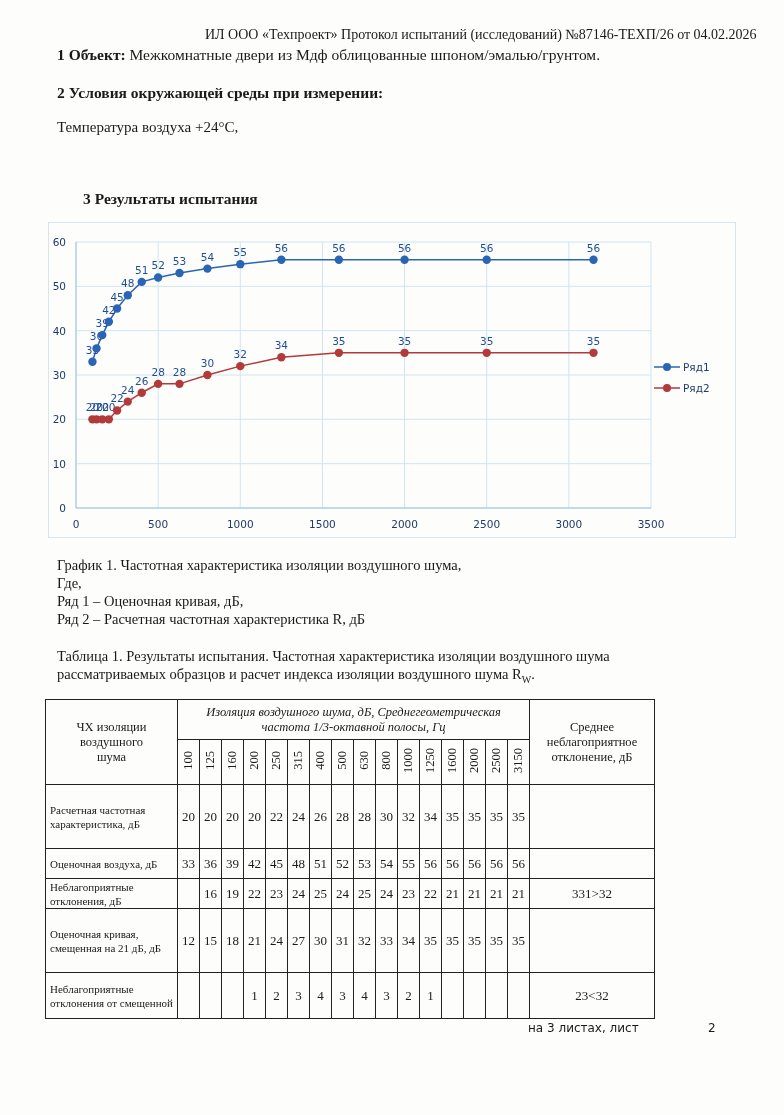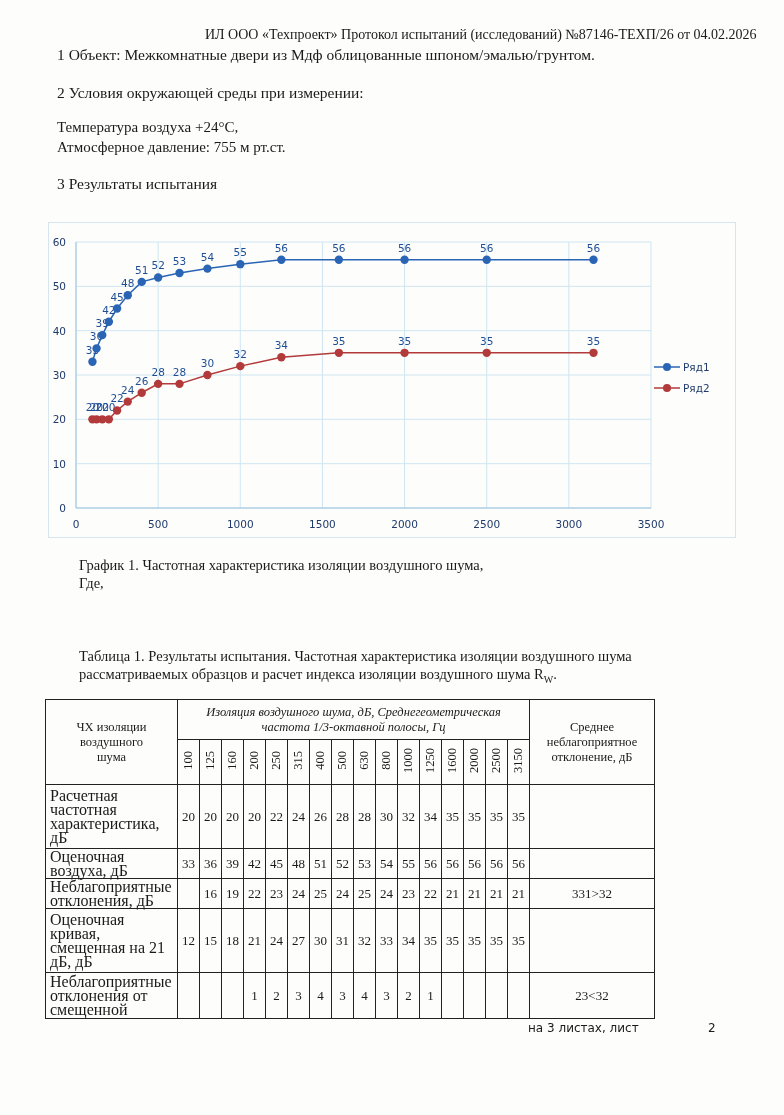--- a/index.html
+++ b/index.html
@@ -4,65 +4,64 @@
   <style>
     html, body { margin: 0; padding: 0; background: #ffffff; }
     body {
       width: 784px; height: 1115px; position: relative; overflow: hidden;
       font-family: "Liberation Serif", "DejaVu Serif", serif; color: #1a1a1a;
       background: #fdfdfb;
     }
     .abs { position: absolute; }
     .header-line { left: 205px; top: 27px; font-size: 14px; white-space: nowrap; text-align: right; }
     .section { left: 57px; font-size: 15.5px; white-space: nowrap; }
-    .bold { font-weight: normal; text-align: center; }
+    .bold { font-weight: bold; text-align: center; }
     .para { left: 57px; font-size: 15px; line-height: 19.5px; white-space: nowrap; }
 
     
     .chart-frame {
       left: 48px; top: 222px; width: 688px; height: 316px;
       border: 1px solid #d7e6ee; box-sizing: border-box;
     }
     svg.chart { position: absolute; left: 0; top: 0; }
     .tick { font-family: "DejaVu Sans", sans-serif; font-size: 10.5px; fill: #1f3a6b; }
     .dlabel { font-family: "DejaVu Sans", sans-serif; font-size: 10.5px; fill: #1f4e96; }
     .legend-text { font-family: "DejaVu Sans", sans-serif; font-size: 10.5px; fill: #1f3a6b; }
 
-    .caption { left: 57px; font-size: 14.5px; line-height: 18px; white-space: nowrap; margin-left: 22px; }
+    .caption { left: 57px; font-size: 14.5px; line-height: 18px; white-space: nowrap; }
 
     
     table.results {
       position: absolute; left: 45px; top: 699px;
       border-collapse: collapse; font-size: 13px; table-layout: fixed;
     }
     table.results td, table.results th {
       border: 1px solid #222; padding: 0; text-align: center; vertical-align: middle;
       font-weight: normal;
     }
-    table.results .rowhead { text-align: left; padding-left: 4px; line-height: 14px; font-size: 16px; }
+    table.results .rowhead { text-align: left; padding-left: 4px; line-height: 14px; font-size: 11px; }
     .vert { writing-mode: vertical-rl; transform: rotate(180deg); font-size: 12.5px; display: inline-block; }
     .footer { left: 528px; top: 1021px; font-family: "DejaVu Sans", sans-serif; font-size: 12px; white-space: nowrap; }
     .footer-num { left: 708px; top: 1021px; font-family: "DejaVu Sans", sans-serif; font-size: 12px; }
   </style>
 </head>
 <body>
 
 <div class="abs header-line">ИЛ ООО «Техпроект» Протокол испытаний (исследований)  №87146-ТЕХП/26 от  04.02.2026</div>
 
 <div class="abs section" style="top:46px;">
   <span class="bold">1 Объект:</span><span> Межкомнатные двери из Мдф облицованные шпоном/эмалью/грунтом.</span>
 </div>
 
 <div class="abs section bold" style="top:84px;">2 Условия окружающей среды при измерении:</div>
 <div class="abs para" style="top:118px;">
   <div>Температура воздуха +24°С,</div>
-  <div>Атмосферное давление: 755 м рт.ст.</div>
 </div>
 
-<div class="abs section bold" style="top:175px;">3 Результаты испытания</div>
+<div class="abs section bold" style="top:190px;margin-left:26px;">3 Результаты испытания</div>
 
 <div class="abs chart-frame"></div>
 <svg class="chart" width="784" height="560">
   <g id="grid-layer">
       <line x1="76" x2="651" y1="508" y2="508" stroke="#cfe6f2" stroke-width="1"></line>
       <line x1="76" x2="651" y1="463.6666666666667" y2="463.6666666666667" stroke="#cfe6f2" stroke-width="1"></line>
       <line x1="76" x2="651" y1="419.33333333333337" y2="419.33333333333337" stroke="#cfe6f2" stroke-width="1"></line>
       <line x1="76" x2="651" y1="375" y2="375" stroke="#cfe6f2" stroke-width="1"></line>
       <line x1="76" x2="651" y1="330.6666666666667" y2="330.6666666666667" stroke="#cfe6f2" stroke-width="1"></line>
       <line x1="76" x2="651" y1="286.3333333333333" y2="286.3333333333333" stroke="#cfe6f2" stroke-width="1"></line>
@@ -177,20 +176,22 @@
         <line x1="654" x2="680" y1="388" y2="388" stroke="#b23a3a" stroke-width="1.5"></line>
         <circle cx="667" cy="388" r="4" fill="#b23a3a"></circle>
         <text x="683" y="392" class="legend-text">Ряд2</text>
       </g>
     </g>
 </svg>
 
 <div class="abs caption" style="top:556px;">
   <div>График 1. Частотная характеристика изоляции воздушного шума,</div>
   <div>Где,</div>
+  <div>Ряд 1 – Оценочная кривая, дБ,</div>
+  <div>Ряд 2 – Расчетная частотная характеристика R, дБ</div>
 </div>
 
 <div class="abs caption" style="top:647px;">
   <div>Таблица 1. Результаты испытания. Частотная характеристика изоляции воздушного шума</div>
   <div><span>рассматриваемых образцов и расчет индекса изоляции воздушного шума R</span><sub style="font-size:10px;">W</sub><span>.</span></div>
 </div>
 
 <table class="results">
   <colgroup>
     <col style="width:132px">

